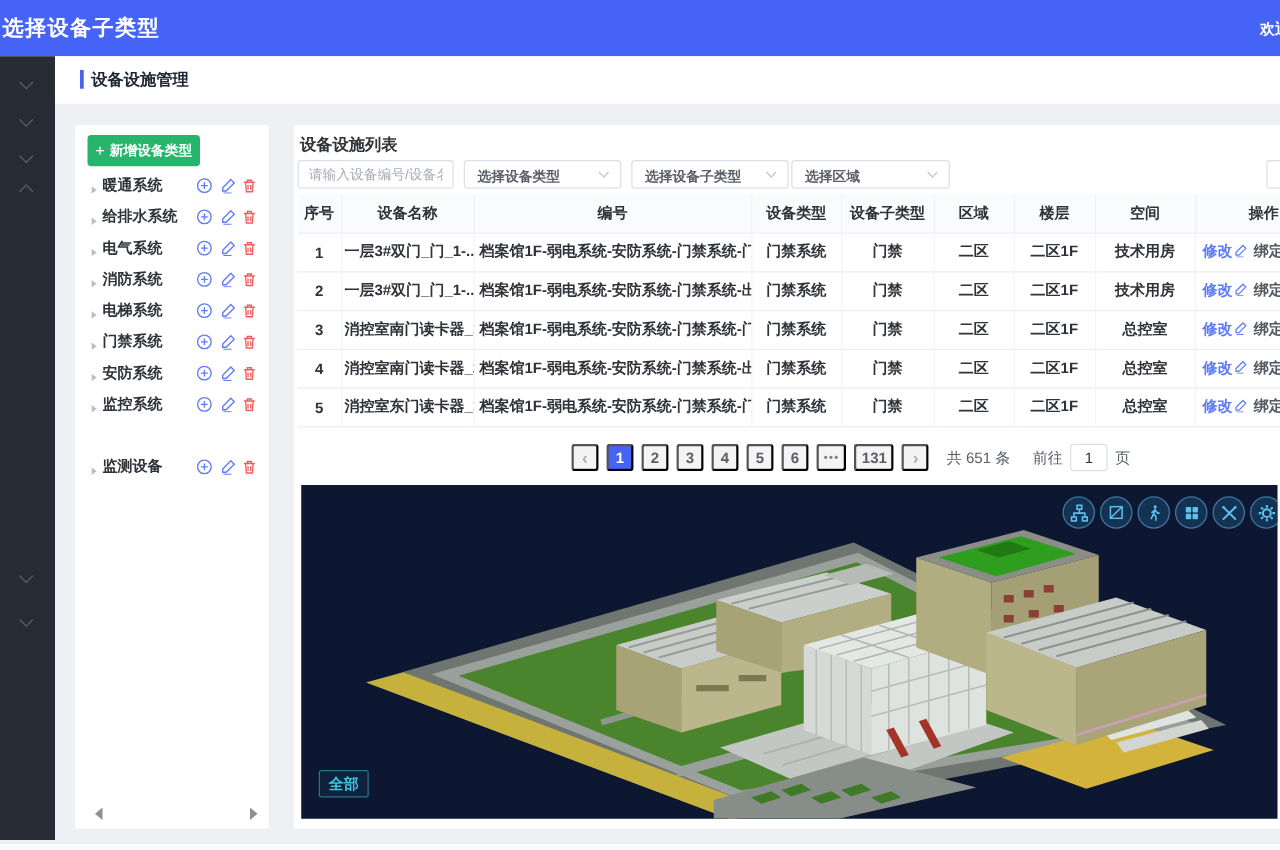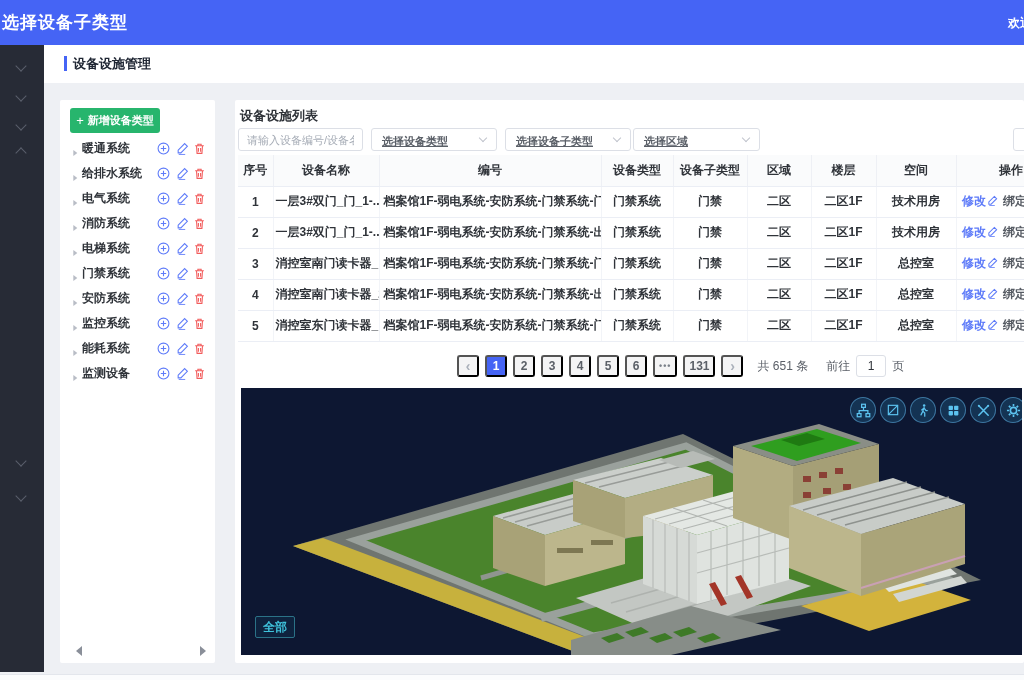--- a/index.html
+++ b/index.html
@@ -46,21 +46,21 @@
   
   .list-panel { position:absolute; left:235px; top:100px; width:789px; height:563px; background:#fff;
     border-radius:2px; overflow:hidden; }
   .list-title { position:absolute; left:5px; top:7px; font-size:13px; font-weight:700; color:#2f3339; }
 
   .f-input, .f-select, .f-edge { position:absolute; top:28px; height:23px; border:1px solid #dcdfe6;
     border-radius:3px; background:#fff; font-size:11px; }
   .f-input { left:3px; width:125px; padding:0 8px; color:#606266; outline:none; }
   .f-input::placeholder { color:#a6acb6; }
   .f-select { cursor:pointer; }
-  .f-select .sv { position:absolute; left:10px; top:5px; color:#5b6068; font-weight:600; white-space:nowrap;text-decoration:underline; }
+  .f-select .sv { position:absolute; left:10px; top:5px; color:#5b6068; font-weight:600; white-space:nowrap; }
   .f-select .sel-arrow { position:absolute; right:10px; top:6px; width:6px; height:6px;
     border-right:1.3px solid #c0c4cc; border-bottom:1.3px solid #c0c4cc; transform:rotate(45deg); }
   .f-edge { left:778px; width:120px; }
 
   .tablewrap { position:absolute; left:3px; top:55px; width:840px; }
   table { border-collapse:collapse; table-layout:fixed; width:828px; }
   th, td { height:31px; text-align:center; font-size:12px; color:#2f3339; overflow:hidden; white-space:nowrap;
     border-bottom:1px solid #ebeef5; border-right:1px solid #f2f4f8; padding:0 2px; }
   th { background:#fafbfc; font-weight:700; border-right-color:#eef0f5; }
   td { font-weight:600; }
@@ -282,43 +282,20 @@
         <svg viewBox="0 0 24 24" width="13" height="13" fill="none" stroke="currentColor" stroke-width="2">
           <path d="M4 7h16M9 7V4h6v3M6.5 7l1 14h9l1-14M10 11v7M14 11v7"></path>
         </svg>
       </span>
     </div>
     <div class="tree-row" style="top: 210px;">
       <span class="caret"><svg viewBox="0 0 12 12" width="8" height="8">
           <path d="M3.5 1.5l6 4.5-6 4.5z" fill="currentColor"></path>
         </svg></span>
       <span class="tlabel">监控系统</span>
-      <span class="ticon t-add">
-        <svg viewBox="0 0 24 24" width="13" height="13" fill="none" stroke="currentColor" stroke-width="2">
-          <circle cx="12" cy="12" r="10"></circle>
-          <path d="M12 7v10M7 12h10"></path>
-        </svg>
-      </span>
-      <span class="ticon t-edit">
-        <svg viewBox="0 0 24 24" width="13" height="13" fill="none" stroke="currentColor" stroke-width="2">
-          <path d="M16 3l5 5L9 20H4v-5z"></path>
-          <path d="M5 23h12" stroke-width="1.6"></path>
-        </svg>
-      </span>
-      <span class="ticon t-del">
-        <svg viewBox="0 0 24 24" width="13" height="13" fill="none" stroke="currentColor" stroke-width="2">
-          <path d="M4 7h16M9 7V4h6v3M6.5 7l1 14h9l1-14M10 11v7M14 11v7"></path>
-        </svg>
-      </span>
-    </div>
-    <div class="tree-row" style="top: 235px;">
-      <span class="caret"><svg viewBox="0 0 12 12" width="8" height="8">
-          <path d="M3.5 1.5l6 4.5-6 4.5z" fill="currentColor"></path>
-        </svg></span>
-      <span class="tlabel">能耗系统</span>
       <span class="ticon t-add">
         <svg viewBox="0 0 24 24" width="13" height="13" fill="none" stroke="currentColor" stroke-width="2">
           <circle cx="12" cy="12" r="10"></circle>
           <path d="M12 7v10M7 12h10"></path>
         </svg>
       </span>
       <span class="ticon t-edit">
         <svg viewBox="0 0 24 24" width="13" height="13" fill="none" stroke="currentColor" stroke-width="2">
           <path d="M16 3l5 5L9 20H4v-5z"></path>
           <path d="M5 23h12" stroke-width="1.6"></path>

